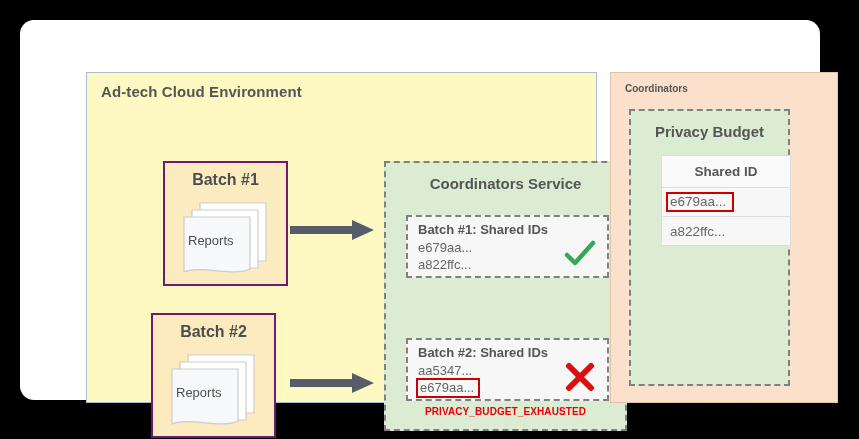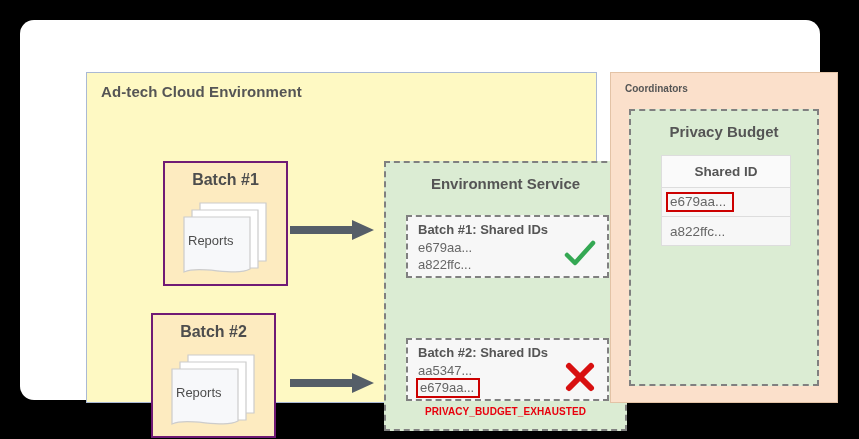--- a/index.html
+++ b/index.html
@@ -204,21 +204,21 @@
     font-size: 10px;
     font-weight: bold;
     color: #555555;
   }
 
   
   .pb-panel {
     position: absolute;
     left: 18px;
     top: 36px;
-    width: 190px;
+    width: 161px;
     height: 277px;
     background: #dbecd3;
     border: 2px dashed #808080;
     box-sizing: border-box;
   }
   .pb-title {
     position: absolute;
     top: 12px;
     left: 0;
     width: 100%;
@@ -303,21 +303,21 @@
         </div>
       </div>
 
       <div class="arrow a2">
         <svg width="84" height="20" viewBox="0 0 84 20">
           <path d="M0 6 H62 V0 L84 10 L62 20 V14 H0 Z" fill="#555e68"></path>
         </svg>
       </div>
 
       <div class="agg-panel">
-        <div class="agg-title">Environment Service</div>
+        <div class="agg-title">Coordinators Service</div>
 
         <div class="result-card r1">
           <div class="result-heading">Batch #1: Shared IDs</div>
           <div class="result-id row1">e679aa...</div>
           <div class="result-id row2">a822ffc...</div>
           <div class="status-icon">
             <svg width="34" height="34" viewBox="0 0 34 34">
               <path d="M4 18 L12 26 L30 6" fill="none" stroke="#34a853" stroke-width="4.5" stroke-linecap="round" stroke-linejoin="round"></path>
             </svg>
           </div>

